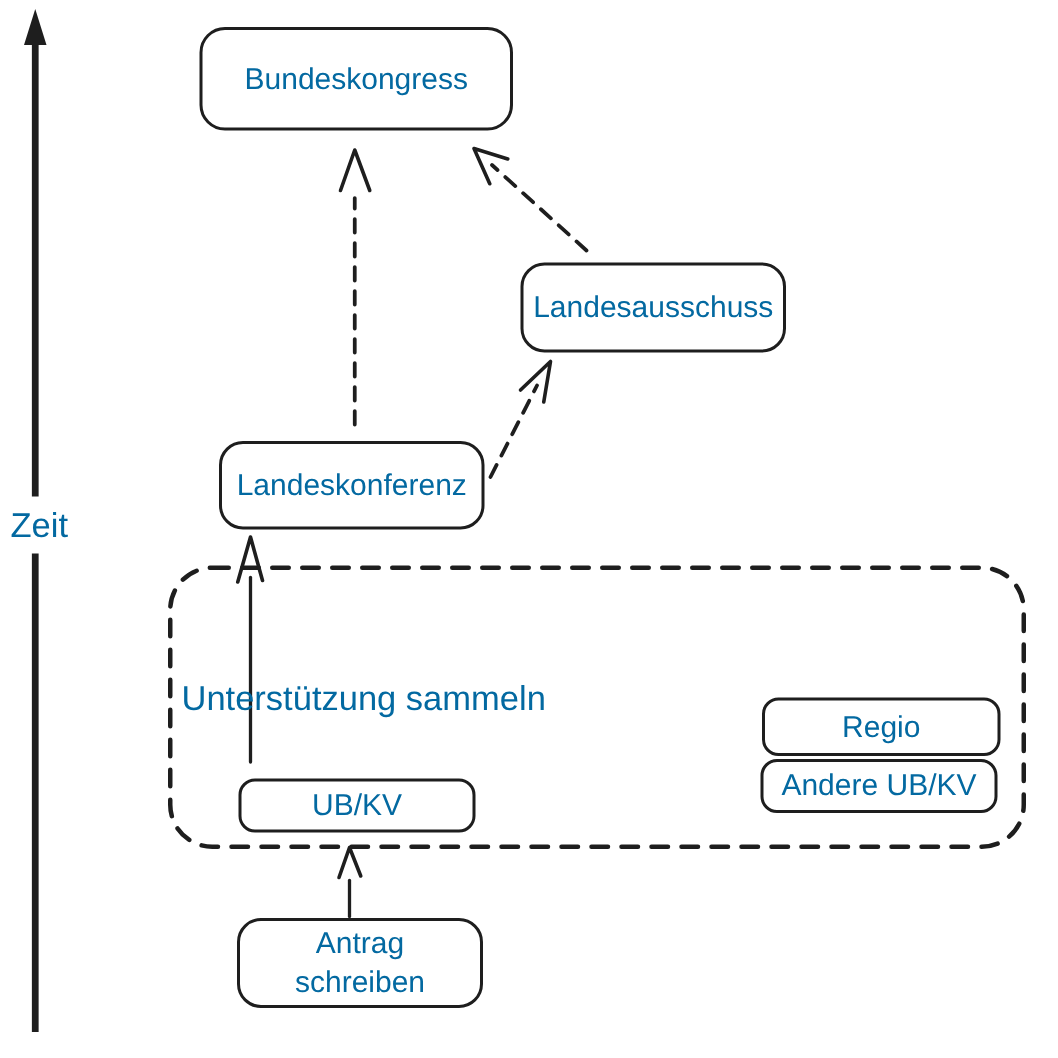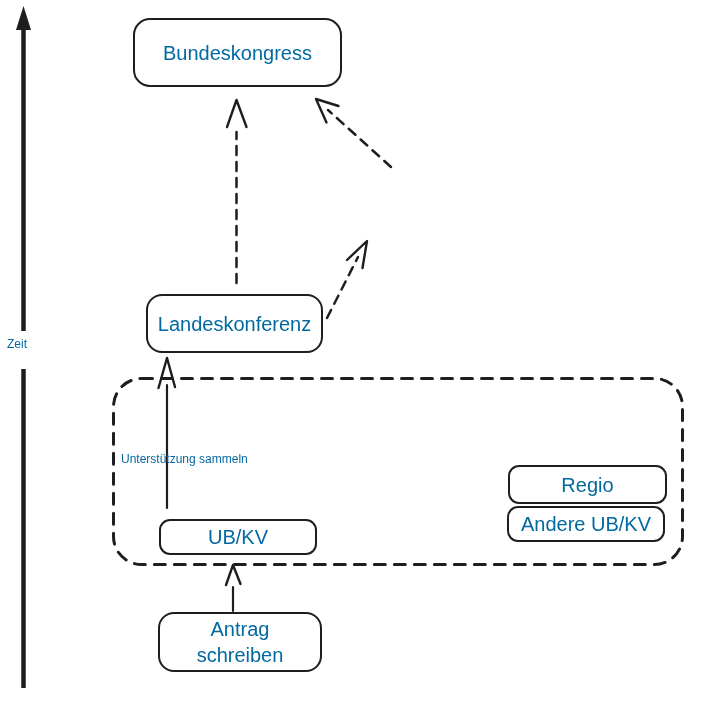--- a/index.html
+++ b/index.html
@@ -34,21 +34,21 @@
     display: flex;
     align-items: center;
     justify-content: center;
     text-align: center;
     font-size: 20px;
     line-height: 1.3;
   }
   .node.small { border-radius: 11px; }
   .label {
     position: absolute;
-    font-size: 12px;
+    font-size: 23px;
     white-space: nowrap;
   }
 </style>
 </head>
 <body>
 
 <div class="stage">
 
   <svg class="layer" width="705" height="705" viewBox="0 0 705 705">
 
@@ -83,20 +83,23 @@
     <g>
       <line class="dashed" x1="327" y1="318" x2="358" y2="257"></line>
       <polyline class="head" points="347,260 367,241 362.5,268"></polyline>
     </g>
   </svg>
 
   <div class="node" style="left:133px; top:18px; width:209px; height:69px; border-radius:17px;">
     <span>Bundeskongress</span>
   </div>
 
+  <div class="node" style="left:347px; top:175px; width:177px; height:60px;">
+    <span>Landesausschuss</span>
+  </div>
 
   <div class="node" style="left:146px; top:294px; width:177px; height:59px;">
     <span>Landeskonferenz</span>
   </div>
 
   <div class="node small" style="left:508px; top:429px; width:159px; height:39px;margin-top:36px;">
     <span>Regio</span>
   </div>
 
   <div class="node small" style="left:507px; top:506px; width:158px; height:36px;">

